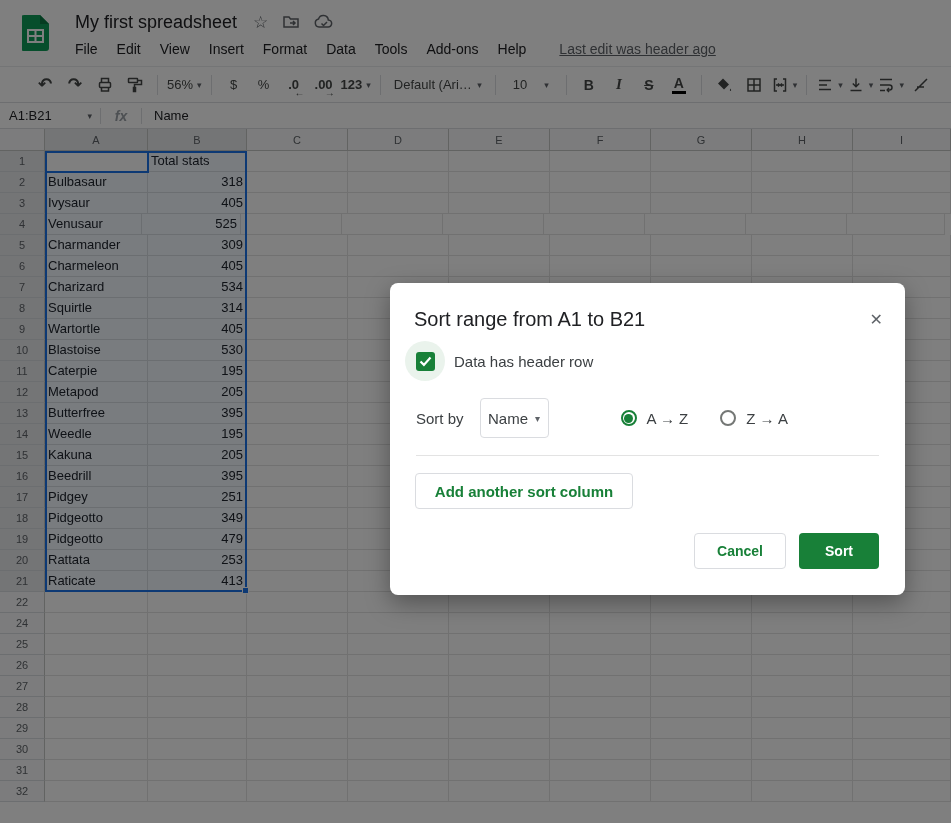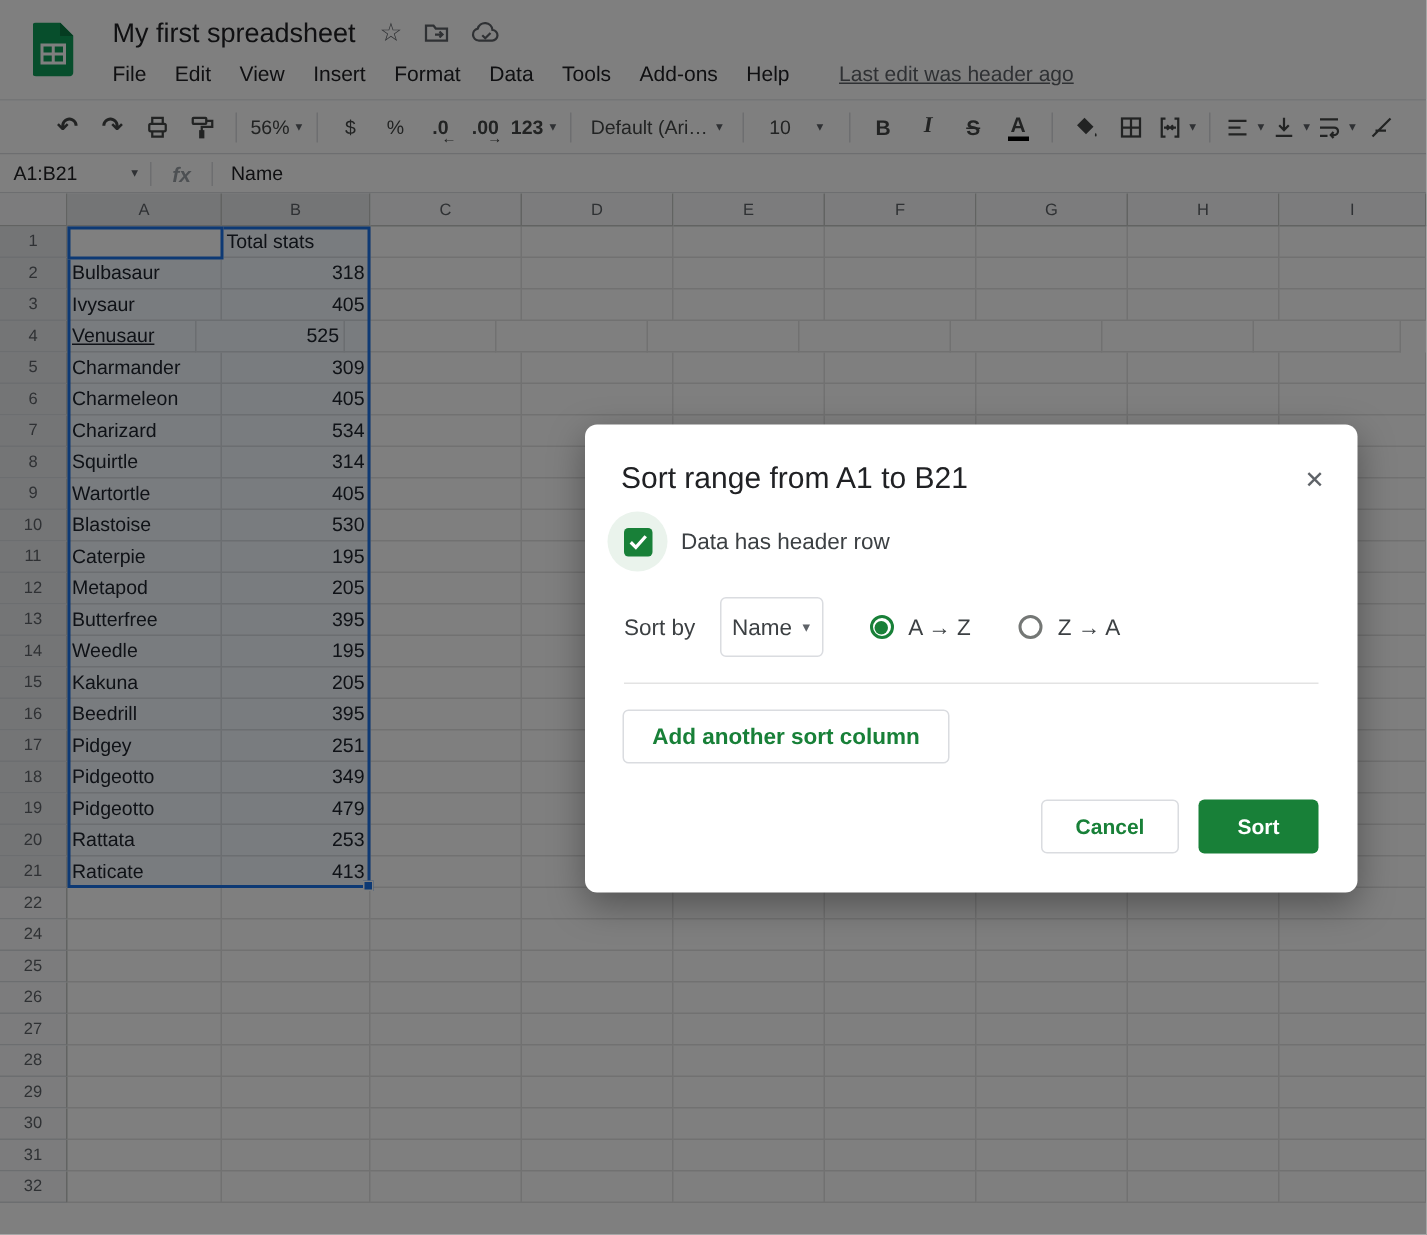--- a/index.html
+++ b/index.html
@@ -84,21 +84,21 @@
           align-items:center; justify-content:center; flex:none; }
   .cbox { width:19px; height:19px; background:#188038; border-radius:3px; display:flex;
           align-items:center; justify-content:center; }
   .chk-label { font-size:15px; color:#3c4043; margin-left:9px; }
   .sort-row { position:absolute; left:26px; top:115px; height:40px; display:flex; align-items:center; }
   .sort-by { font-size:15px; color:#3c4043; margin-right:16px; }
   .col-dd { width:69px; height:40px; border:1px solid #dadce0; border-radius:4px; display:flex;
             align-items:center; justify-content:center; font-size:15px; color:#3c4043; cursor:pointer; }
   .col-dd .caret { font-size:10px; margin-left:7px; }
   .radio { display:flex; align-items:center; cursor:pointer; font-size:15px; color:#3c4043; }
-  .radio.az { margin-left:31px; }
+  .radio.az { margin-left:72px; }
   .radio.za { margin-left:32px; }
   .rdo { width:16px; height:16px; border:2px solid #747775; border-radius:50%; margin-right:10px;
          display:flex; align-items:center; justify-content:center; flex:none; }
   .rdo.checked { border-color:#188038; }
   .rdo.checked::after { content:""; width:9px; height:9px; border-radius:50%; background:#188038; }
   .dlg-divider { position:absolute; left:26px; right:26px; top:172px; height:1px; background:#e3e3e3; }
   .add-btn { position:absolute; left:25px; top:190px; width:218px; height:36px; background:#fff;
              border:1px solid #dadce0; border-radius:4px; color:#188038; font-size:15px; font-weight:bold;
              font-family:inherit; cursor:pointer; }
   .dlg-actions { position:absolute; right:26px; top:250px; display:flex; }
@@ -319,21 +319,21 @@
         <div class="cell" style="width: 101px;"></div>
         <div class="cell" style="width: 101px;"></div>
         <div class="cell" style="width: 101px;"></div>
         <div class="cell" style="width: 101px;"></div>
         <div class="cell" style="width: 101px;"></div>
         <div class="cell" style="width: 101px;"></div>
         <div class="cell" style="width: 98px;"></div>
       </div>
       <div class="g-row">
         <div class="row-h sel">4</div>
-        <div class="cell" style="width: 86px; text-decoration: underline;">Venusaur</div>
+        <div class="cell" style="width: 97px;">Venusaur</div>
         <div class="cell num" style="width: 99px;">525</div>
         <div class="cell" style="width: 101px;"></div>
         <div class="cell" style="width: 101px;"></div>
         <div class="cell" style="width: 101px;"></div>
         <div class="cell" style="width: 101px;"></div>
         <div class="cell" style="width: 101px;"></div>
         <div class="cell" style="width: 101px;"></div>
         <div class="cell" style="width: 98px;"></div>
       </div>
       <div class="g-row">

